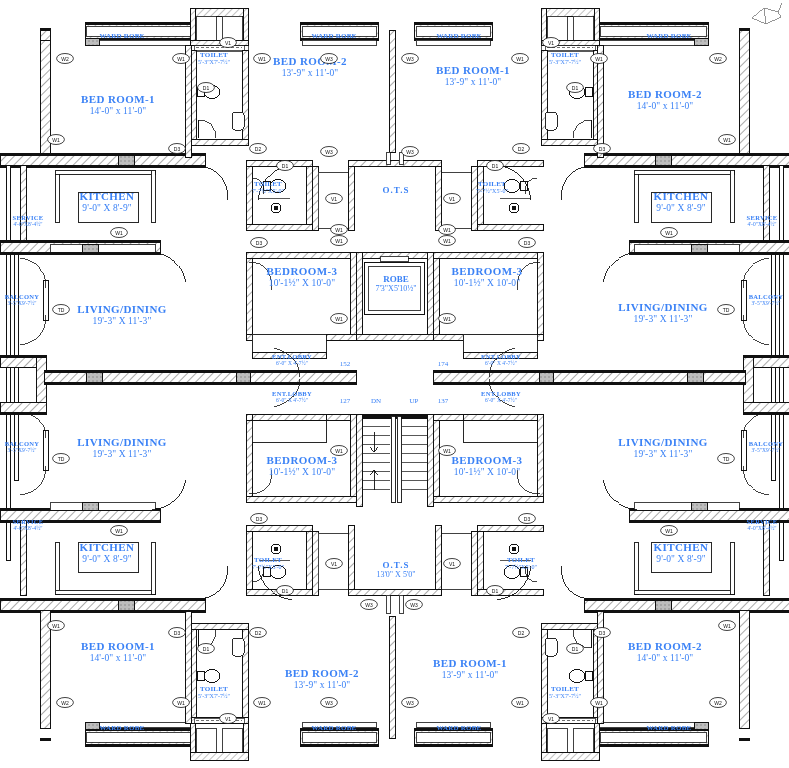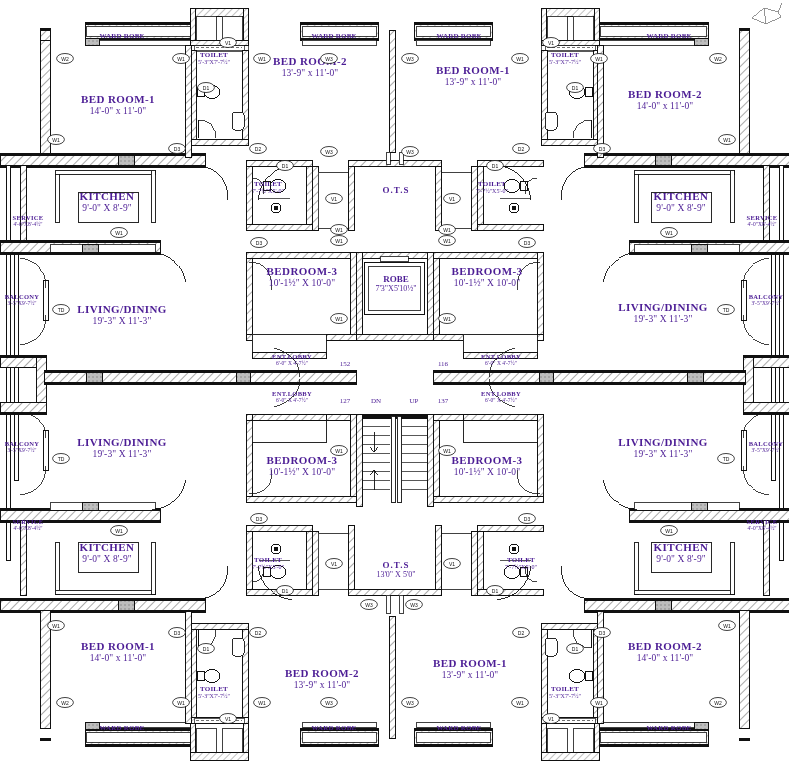--- a/index.html
+++ b/index.html
@@ -1,19 +1,19 @@
 <!DOCTYPE html>
 <html><head>
 <meta charset="utf-8">
 <style>
   html,body{margin:0;padding:0;background:#ffffff;}
   body{font-family:"Liberation Serif", serif;}
   #plan{position:relative;width:789px;height:768px;background:#fff;overflow:hidden;}
   #plan svg{position:absolute;left:0;top:0;}
-  .lbl{position:absolute;text-align:center;color:#4c1d95;line-height:1.15;
+  .lbl{position:absolute;text-align:center;color:#3b82f6;line-height:1.15;
        font-family:"Liberation Serif", serif;white-space:nowrap;}
   .rm-name{font-size:11px;font-weight:bold;letter-spacing:.4px;}
   .rm-dim{font-size:9.5px;letter-spacing:.1px;}
   .sm{font-size:7px;font-weight:bold;letter-spacing:.2px;}
   .sm-dim{font-size:6px;}
   .tiny{font-size:6.5px;font-weight:bold;letter-spacing:.3px;}
   .tiny-dim{font-size:5.5px;}
   .num{font-size:7px;}
   .lift-t{font-size:9px;font-weight:bold;}
   .lift-d{font-size:8px;}
@@ -662,21 +662,21 @@
         <div class="tiny">ENT.LOBBY</div>
         <div class="tiny-dim">6'-0" X 4'-7½"</div>
       </div>
       <div class="lbl" style="left: 501px; top: 397px; transform: translate(-50%, -50%);">
         <div class="tiny">ENT.LOBBY</div>
         <div class="tiny-dim">6'-0" X 4'-7½"</div>
       </div>
     </div>
   <div id="units-layer">
       <div class="lbl num" style="left: 345px; top: 364px; transform: translate(-50%, -50%);">152</div>
-      <div class="lbl num" style="left: 443px; top: 364px; transform: translate(-50%, -50%);">116</div>
+      <div class="lbl num" style="left: 443px; top: 364px; transform: translate(-50%, -50%);">174</div>
       <div class="lbl num" style="left: 345px; top: 401px; transform: translate(-50%, -50%);">127</div>
       <div class="lbl num" style="left: 443px; top: 401px; transform: translate(-50%, -50%);">137</div>
       <div class="lbl num" style="left: 376px; top: 401px; transform: translate(-50%, -50%);">DN</div>
       <div class="lbl num" style="left: 414px; top: 401px; transform: translate(-50%, -50%);">UP</div>
     </div>
   <div id="tags-layer">
       <div style="position: absolute; left: 56px; top: 52.5px; width: 18px; height: 11px;">
         <svg width="18" height="11">
           <ellipse cx="9" cy="5.5" rx="8.4" ry="5" fill="#fff" stroke="#111" stroke-width="0.8"></ellipse>
           <text x="9" y="8" text-anchor="middle" class="tagtxt" fill="#111">W2</text>

